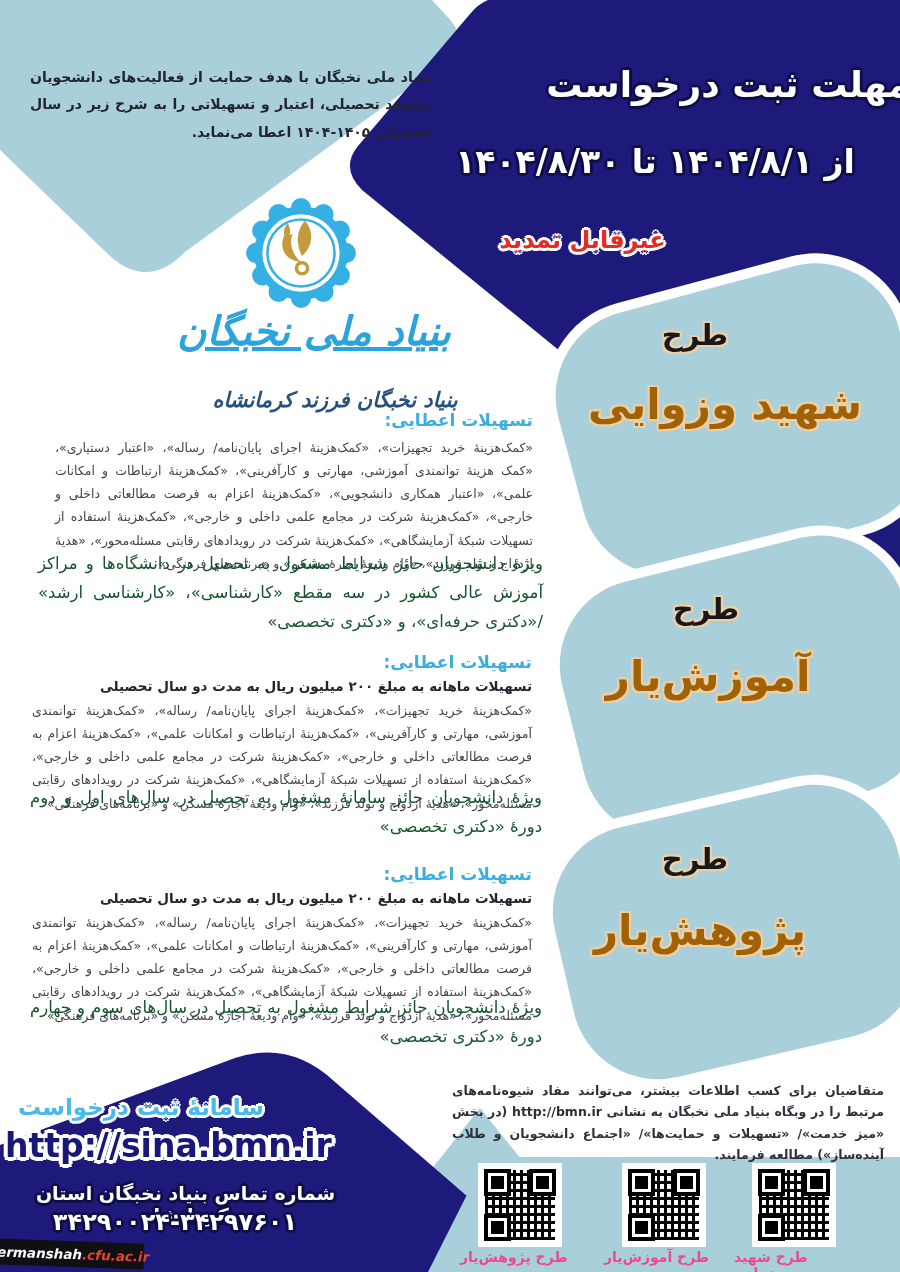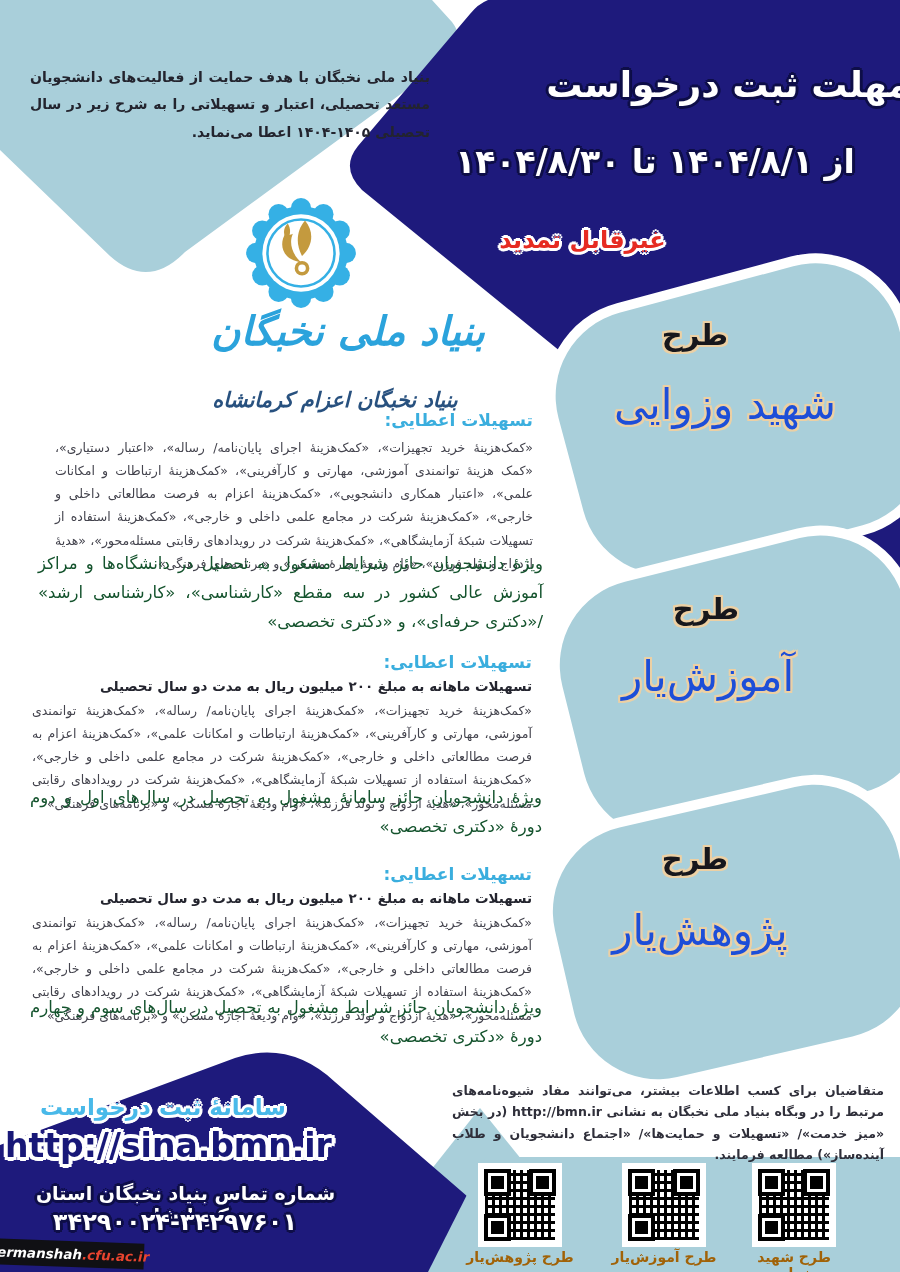--- a/index.html
+++ b/index.html
@@ -13,51 +13,51 @@
   .ol-w-big{text-shadow:-3px -3px 0 #fff,3px -3px 0 #fff,-3px 3px 0 #fff,3px 3px 0 #fff,0 -4px 0 #fff,0 4px 0 #fff,-4px 0 0 #fff,4px 0 0 #fff;}
   .ol-dk{text-shadow:-2px -2px 0 #0e0e48,2px -2px 0 #0e0e48,-2px 2px 0 #0e0e48,2px 2px 0 #0e0e48,0 -3px 0 #0e0e48,0 3px 0 #0e0e48,-3px 0 0 #0e0e48,3px 0 0 #0e0e48;}
   .ol-tan{text-shadow:-2px -2px 0 #ecd0a4,2px -2px 0 #ecd0a4,-2px 2px 0 #ecd0a4,2px 2px 0 #ecd0a4,0 -2px 0 #ecd0a4,0 2px 0 #ecd0a4,-2px 0 0 #ecd0a4,2px 0 0 #ecd0a4;}
   
   .intro{left:30px;top:64px;width:400px;font-size:14px;font-weight:bold;color:#23242e;
          line-height:1.95;text-align:justify;}
   .dl-title{left:480px;top:64px;width:430px;text-align:right;color:#fff;font-weight:bold;font-size:36px;}
   .dl-range{left:420px;top:142px;width:470px;text-align:center;color:#fff;font-weight:bold;font-size:33px;letter-spacing:1px;}
   .dl-note{left:450px;top:226px;width:265px;text-align:center;color:#e62b22;font-weight:bold;font-size:24px;}
   
-  .org{left:188px;top:308px;width:320px;text-align:center;color:#2ba3dc;font-weight:bold;
-       font-style:italic;font-size:40px;}
+  .org{left:154px;top:308px;width:320px;text-align:center;color:#2ba3dc;font-weight:bold;
+       font-style:italic;font-size:40px;text-decoration:underline;}
   .branch{left:165px;top:388px;width:340px;text-align:center;color:#28517f;font-weight:bold;
        font-style:italic;font-size:21px;}
   
   .sec-h{font-size:17px;font-weight:bold;color:#3aaede;text-align:right;}
   .sec-monthly{font-size:13.5px;font-weight:bold;color:#23242e;text-align:right;}
   .sec-body{font-size:12.5px;color:#43434d;line-height:1.85;text-align:justify;}
   .sec-aud{font-size:16.5px;font-weight:normal;color:#14532d;line-height:1.75;text-align:justify;}
   
   .bubble{background:#a9cfda;border-radius:86px;box-shadow:0 0 0 10px #fff;z-index:1;}
   .plan-label{font-size:29px;font-weight:bold;color:#17171c;text-align:center;}
-  .plan-name{font-size:42px;font-weight:normal;color:#1d4ed8;text-align:center;}
+  .plan-name{font-size:42px;font-weight:bold;color:#a16207;text-align:center;}
   
-  .portal-label{left:18px;top:1094px;width:290px;text-align:center;color:#49b9e9;font-weight:bold;font-size:23px;}
+  .portal-label{left:18px;top:1094px;width:290px;text-align:left;color:#49b9e9;font-weight:bold;font-size:23px;}
   .portal-url{left:5px;top:1126px;width:310px;text-align:right;color:#181878;font-weight:bold;font-size:33px;direction:ltr;}
   .contact-label{left:8px;top:1182px;width:355px;text-align:center;color:#fff;font-weight:bold;font-size:19px;}
   .contact-numbers{left:30px;top:1208px;width:290px;text-align:center;color:#fff;font-weight:bold;font-size:24px;letter-spacing:2px;}
   .info{left:452px;top:1080px;width:432px;font-size:12.5px;font-weight:bold;color:#2f2f3a;line-height:1.7;text-align:justify;}
   .site-tag{left:-6px;top:1241px;width:150px;height:26px;background:#101014;transform:rotate(2deg);
             display:flex;align-items:center;justify-content:center;font-style:italic;font-weight:bold;font-size:13.5px;z-index:3;}
   .site-tag .w{color:#fff;} .site-tag .r{color:#e8442f;}
   
   .qr{width:84px;height:84px;background:#fff;padding:7px;}
   .qr-pat{width:100%;height:100%;position:relative;
      background:repeating-linear-gradient(90deg,#000 0 3px,transparent 3px 7px),
                 repeating-linear-gradient(0deg,#000 0 3px,#fff 3px 8px);}
   .finder{position:absolute;width:19px;height:19px;background:#fff;border:4px solid #000;}
   .finder::after{content:"";position:absolute;inset:3px;background:#000;}
   .f-tl{left:-1px;top:-1px;} .f-tr{right:-1px;top:-1px;} .f-bl{left:-1px;bottom:-1px;}
-  .qr-label{width:120px;text-align:center;font-size:14px;font-weight:bold;color:#a16207;}
+  .qr-label{width:120px;text-align:left;font-size:14px;font-weight:bold;color:#ec4899;}
 </style>
 </head>
 <body>
 
 <svg class="abs" style="left:0;top:0;z-index:0;" width="900" height="1272" viewBox="0 0 900 1272">
   <path fill="#a9cfda" d="M 0 0 L 432 0 L 452 22 Q 466 40 450 58 L 185 252 Q 148 290 110 256 L 0 150 Z"></path>
   <path fill="#1e1a7c" d="M 458 0 L 900 0 L 900 628 L 362 190 Q 340 168 358 146 L 470 14 Q 478 4 488 0 Z"></path>
   <path fill="#a9cfda" d="M 350 1272 L 480 1108 L 612 1272 Z"></path>
   <path fill="#1e1a7c" d="M 0 1145 L 235 1058 Q 290 1040 335 1082 L 555 1272 L 0 1272 Z"></path>
   <path fill="#a9cfda" d="M 486 1157 L 900 1157 L 900 1272 L 428 1272 Z"></path>
@@ -92,21 +92,21 @@
   <circle cx="60" cy="60" r="38" fill="#fff"></circle>
   <circle cx="60" cy="60" r="33" fill="none" stroke="#35b0e5" stroke-width="2.5"></circle>
   <g fill="#c49a3e">
     <path d="M64 28 C73 39 72 53 61 63 C55 52 55 38 64 28 Z"></path>
     <path d="M45 40 C37 53 43 67 60 69 C51 61 48 50 52 41 C49 43 47 42 45 40 Z"></path>
     <path d="M47 31 C42 36 42 43 47 47 C50 41 50 36 47 31 Z"></path>
     <circle cx="61" cy="75" r="5.5" fill="none" stroke="#c49a3e" stroke-width="3.5"></circle>
   </g>
 </svg>
 <div class="abs rtl org z2">بنیاد ملی نخبگان</div>
-<div class="abs rtl branch z2">بنیاد نخبگان اعزام کرمانشاه</div>
+<div class="abs rtl branch z2">بنیاد نخبگان فرزند کرمانشاه</div>
 
 <div class="abs rtl sec-h z2" style="left:55px;top:410px;width:478px;">تسهیلات اعطایی:</div>
 <div class="abs rtl sec-body z2" style="left:55px;top:436px;width:478px;">«کمک‌هزینۀ خرید تجهیزات»، «کمک‌هزینۀ اجرای پایان‌نامه/ رساله»، «اعتبار دستیاری»، «کمک هزینۀ توانمندی آموزشی، مهارتی و کارآفرینی»، «کمک‌هزینۀ ارتباطات و امکانات علمی»، «اعتبار همکاری دانشجویی»، «کمک‌هزینۀ اعزام به فرصت مطالعاتی داخلی و خارجی»، «کمک‌هزینۀ شرکت در مجامع علمی داخلی و خارجی»، «کمک‌هزینۀ استفاده از تسهیلات شبکۀ آزمایشگاهی»، «کمک‌هزینۀ شرکت در رویدادهای رقابتی مسئله‌محور»، «هدیۀ ازدواج و تولد فرزند»، «وام ودیعۀ اجارۀ مسکن» و «برنامه‌های فرهنگی»</div>
 <div class="abs rtl sec-aud z2" style="left:38px;top:550px;width:505px;">ویژۀ دانشجویان حائز شرایط مشغول به تحصیل در دانشگاه‌ها و مراکز آموزش عالی کشور در سه مقطع «کارشناسی»، «کارشناسی ارشد» /«دکتری حرفه‌ای»، و «دکتری تخصصی»</div>
 <div class="abs rtl plan-label ol-tan z2" style="left:565px;top:318px;width:260px;">طرح</div>
 <div class="abs rtl plan-name ol-tan z2" style="left:575px;top:380px;width:300px;">شهید وزوایی</div>
 
 <div class="abs rtl sec-h z2" style="left:32px;top:652px;width:500px;">تسهیلات اعطایی:</div>
 <div class="abs rtl sec-monthly z2" style="left:32px;top:678px;width:500px;">تسهیلات ماهانه به مبلغ ۲۰۰ میلیون ریال به مدت دو سال تحصیلی</div>
 <div class="abs rtl sec-body z2" style="left:32px;top:699px;width:500px;">«کمک‌هزینۀ خرید تجهیزات»، «کمک‌هزینۀ اجرای پایان‌نامه/ رساله»، «کمک‌هزینۀ توانمندی آموزشی، مهارتی و کارآفرینی»، «کمک‌هزینۀ ارتباطات و امکانات علمی»، «کمک‌هزینۀ اعزام به فرصت مطالعاتی داخلی و خارجی»، «کمک‌هزینۀ شرکت در مجامع علمی داخلی و خارجی»، «کمک‌هزینۀ استفاده از تسهیلات شبکۀ آزمایشگاهی»، «کمک‌هزینۀ شرکت در رویدادهای رقابتی مسئله‌محور»، «هدیۀ ازدواج و تولد فرزند»، «وام ودیعۀ اجارۀ مسکن» و «برنامه‌های فرهنگی»</div>

